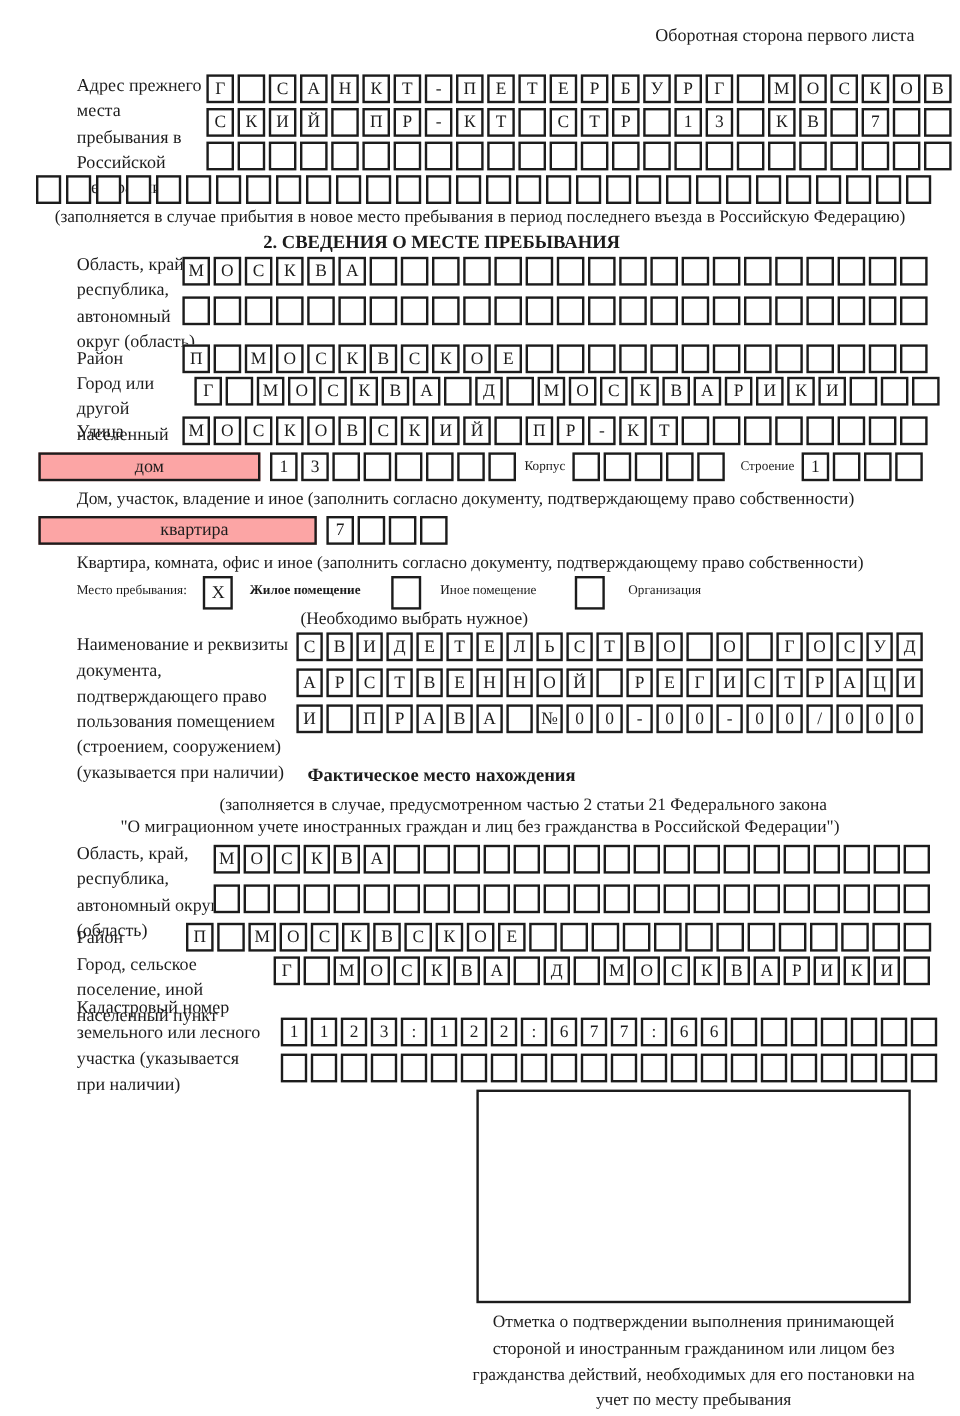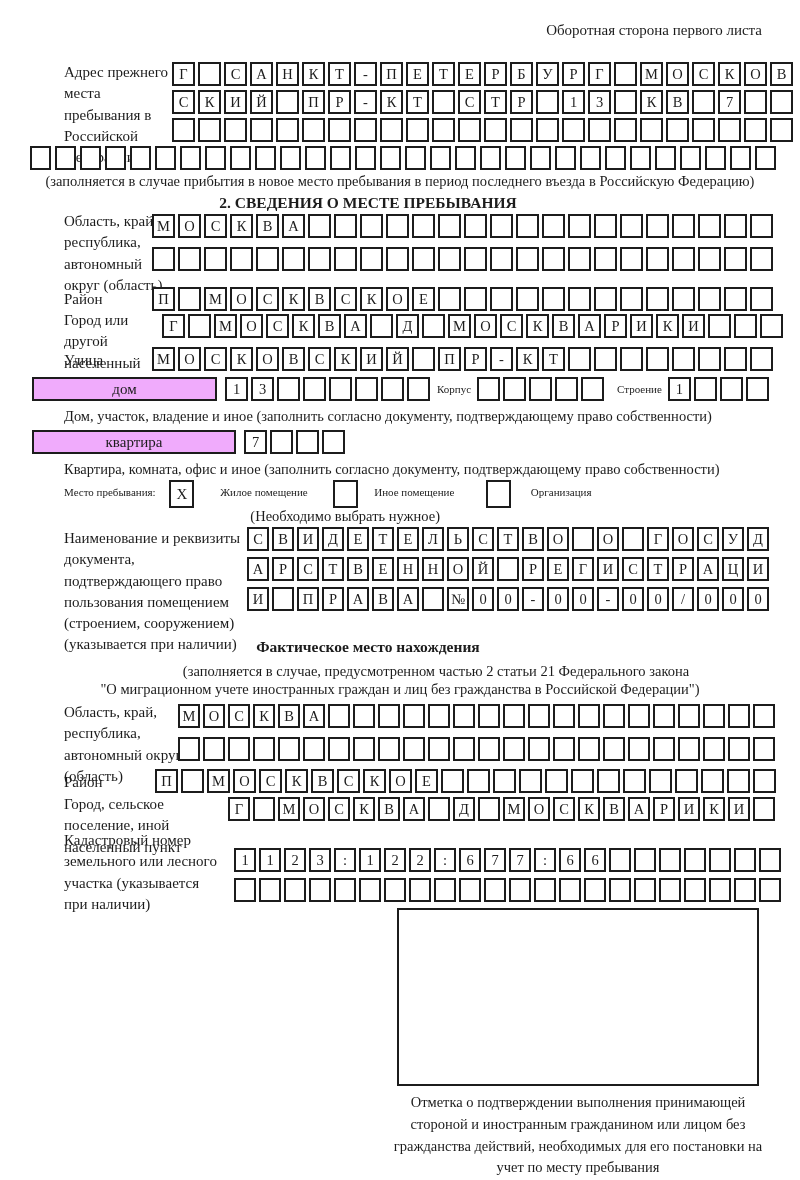--- a/index.html
+++ b/index.html
@@ -13,21 +13,21 @@
   .cells{white-space:nowrap;}
   .cells .cell{display:inline-block;width:19px;height:20px;border:2px solid #1c1c1c;
     margin-right:3px;text-align:center;font-size:14.5px;line-height:20px;vertical-align:top;
     background:#fff;}
   .rowgap{margin-bottom:4px;}
   .gap9{margin-bottom:9px;}
   .gap6{margin-bottom:6px;}
   .tight .cell{width:18px;margin-right:3px;}
   .narrow .cell{width:17px;margin-right:4px;}
   .widebox{display:inline-block;border:2px solid #1c1c1c;height:20px;line-height:20px;
-    text-align:center;font-size:15px;vertical-align:top;background:#f0abfc;}
+    text-align:center;font-size:15px;vertical-align:top;background:#fca5a5;}
   .inlinelbl{display:inline-block;font-size:11px;line-height:24px;vertical-align:top;}
   .chk{display:inline-block;width:21px;height:24px;border:2px solid #1c1c1c;text-align:center;
     font-size:15px;line-height:24px;vertical-align:middle;background:#fff;}
   .stayrow{font-size:15px;}
   .stamp{border:2px solid #1c1c1c;background:#fff;}
 </style>
 </head>
 <body>
 
 <div class="abs lbl" style="top:20px;right:38px;">Оборотная сторона первого листа</div>
@@ -57,28 +57,28 @@
 
 <div class="abs lbl" style="left:64px;top:350px;">Улица</div>
 <div class="abs cells" style="left:152px;top:347px;"><span class="cell">М</span><span class="cell">О</span><span class="cell">С</span><span class="cell">К</span><span class="cell">О</span><span class="cell">В</span><span class="cell">С</span><span class="cell">К</span><span class="cell">И</span><span class="cell">Й</span><span class="cell"></span><span class="cell">П</span><span class="cell">Р</span><span class="cell">-</span><span class="cell">К</span><span class="cell">Т</span><span class="cell"></span><span class="cell"></span><span class="cell"></span><span class="cell"></span><span class="cell"></span><span class="cell"></span><span class="cell"></span><span class="cell"></span></div>
 
 <div class="abs" style="left:32px;top:377px;white-space:nowrap;">
   <span class="widebox" style="width:181px;margin-right:8px;">дом</span><span class="cells"><span class="cell">1</span><span class="cell">3</span><span class="cell"></span><span class="cell"></span><span class="cell"></span><span class="cell"></span><span class="cell"></span><span class="cell"></span></span><span class="inlinelbl" style="margin:0 6px 0 4px;">Корпус</span><span class="cells"><span class="cell"></span><span class="cell"></span><span class="cell"></span><span class="cell"></span><span class="cell"></span></span><span class="inlinelbl" style="margin:0 6px 0 10px;">Строение</span><span class="cells"><span class="cell">1</span><span class="cell"></span><span class="cell"></span><span class="cell"></span></span>
 </div>
 <div class="abs note" style="left:64px;top:408px;">Дом, участок, владение и иное (заполнить согласно документу, подтверждающему право собственности)</div>
 
 <div class="abs" style="left:32px;top:430px;white-space:nowrap;">
-  <span class="widebox" style="width:200px;margin-right:8px;">квартира</span><span class="cells"><span class="cell">7</span><span class="cell"></span><span class="cell"></span><span class="cell"></span></span>
+  <span class="widebox" style="width:200px;margin-right:8px;padding-left:28px;">квартира</span><span class="cells"><span class="cell">7</span><span class="cell"></span><span class="cell"></span><span class="cell"></span></span>
 </div>
 <div class="abs note" style="left:64px;top:461px;">Квартира, комната, офис и иное (заполнить согласно документу, подтверждающему право собственности)</div>
 
 <div class="abs stayrow" style="left:64px;top:480px;white-space:nowrap;">
   <span class="inlinelbl">Место пребывания:</span>
   <span class="chk" style="margin-left:10px;">X</span>
-  <span class="inlinelbl" style="margin-left:22px;">Жилое помещение</span>
+  <span class="inlinelbl" style="margin-left:10px;font-weight:bold;">Жилое помещение</span>
   <span class="chk" style="margin-left:22px;"></span>
   <span class="inlinelbl" style="margin-left:12px;">Иное помещение</span>
   <span class="chk" style="margin-left:28px;"></span>
   <span class="inlinelbl" style="margin-left:16px;">Организация</span>
 </div>
 <div class="abs note" style="left:180px;top:508px;width:260px;text-align:right;">(Необходимо выбрать нужное)</div>
 
 <div class="abs lbl" style="left:64px;top:528px;width:188px;">Наименование и реквизиты документа, подтверждающего право пользования помещением (строением, сооружением) (указывается при наличии)</div>
 <div class="abs tight" style="left:247px;top:527px;">
   <div class="cells gap6"><span class="cell">С</span><span class="cell">В</span><span class="cell">И</span><span class="cell">Д</span><span class="cell">Е</span><span class="cell">Т</span><span class="cell">Е</span><span class="cell">Л</span><span class="cell">Ь</span><span class="cell">С</span><span class="cell">Т</span><span class="cell">В</span><span class="cell">О</span><span class="cell"></span><span class="cell">О</span><span class="cell"></span><span class="cell">Г</span><span class="cell">О</span><span class="cell">С</span><span class="cell">У</span><span class="cell">Д</span></div>

